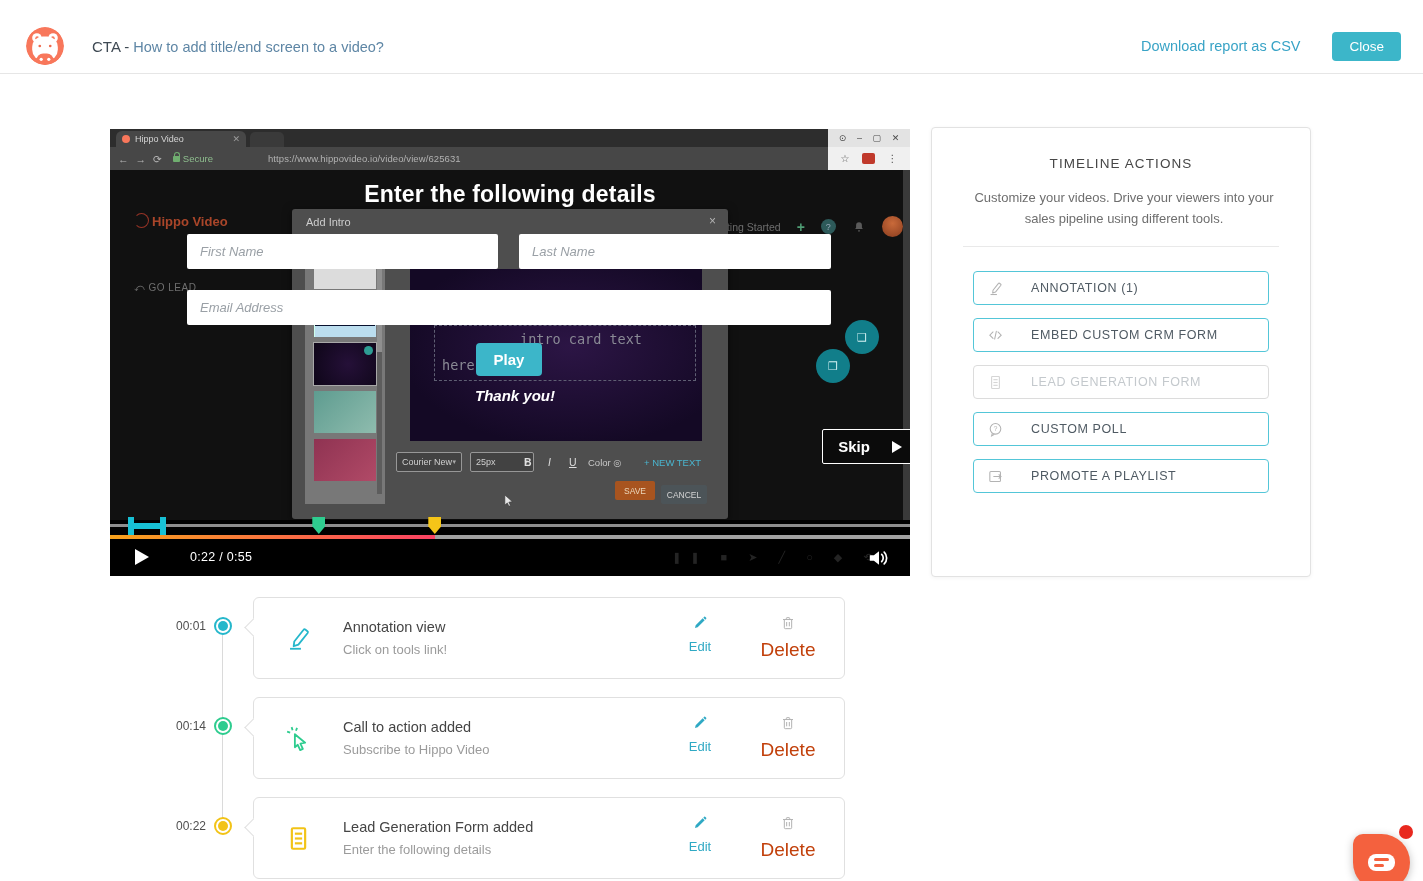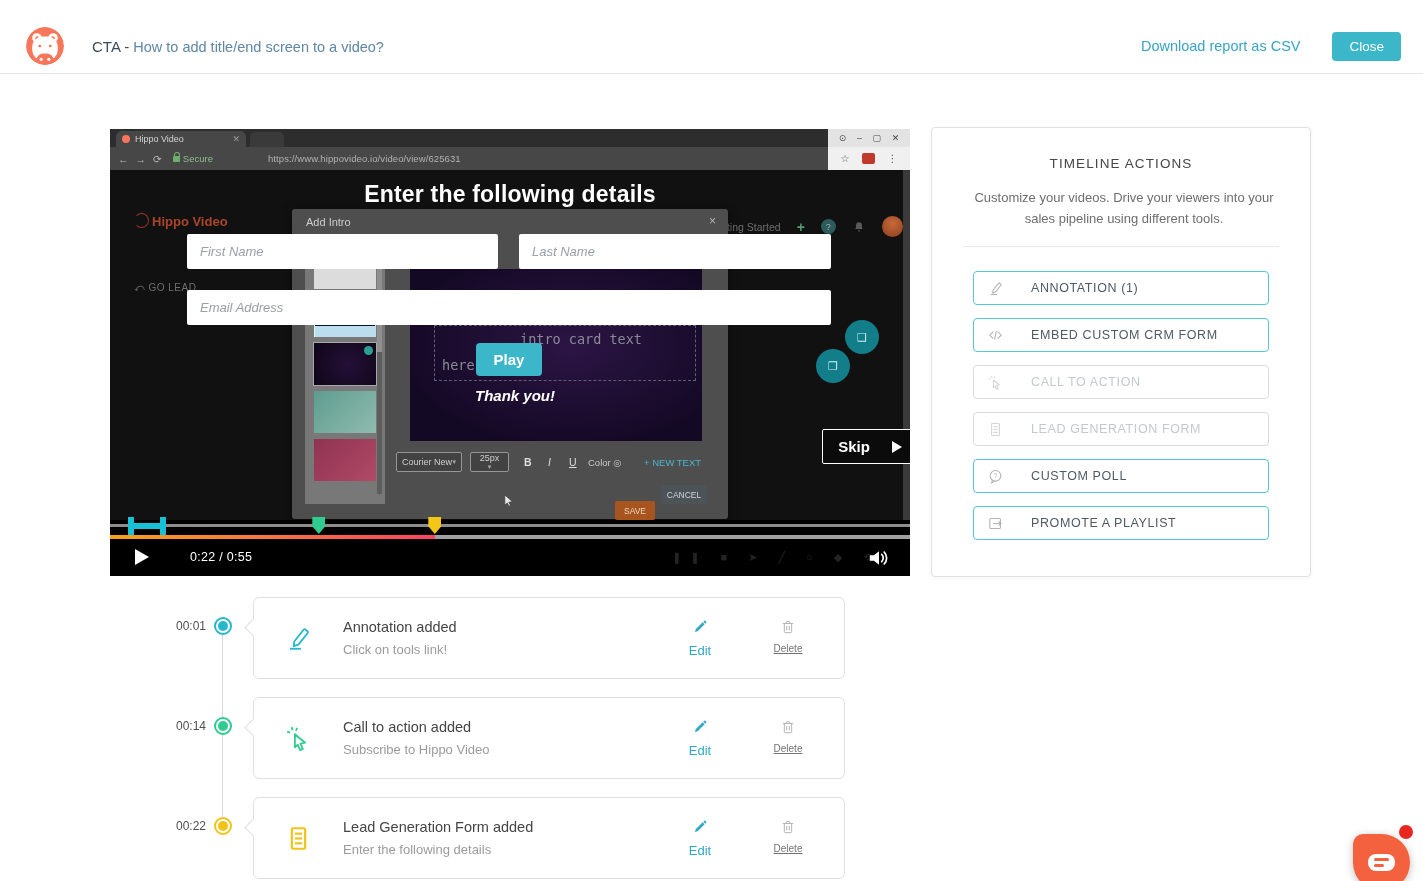--- a/index.html
+++ b/index.html
@@ -80,21 +80,21 @@
             background:radial-gradient(ellipse at 55% 45%, #2c1545 0%, #140925 75%); }
   .dashed-box { position:absolute; left:24px; top:56px; width:262px; height:56px; border:1px dashed #5f5f73; }
   .cv-t1 { position:absolute; left:110px; top:62px; font-family:"DejaVu Sans Mono",monospace; font-size:13.5px; color:#8a8a95; }
   .cv-t2 { position:absolute; left:32px; top:88px; font-family:"DejaVu Sans Mono",monospace; font-size:13.5px; color:#8a8a95; }
   .dd { position:absolute; height:20px; border:1px solid #979797; background:#424242; color:#cfcfcf;
         font-size:9px; display:flex; align-items:center; justify-content:space-between; padding:0 5px; border-radius:2px; }
   .dd .caret { font-size:7px; color:#aaa; }
   .fmt { position:absolute; font-size:10.5px; color:#dedede; top:247px; }
   .dlg-color { position:absolute; top:248px; left:296px; font-size:9.5px; color:#c9c9c9; }
   .dlg-newtext { position:absolute; top:248px; left:352px; font-size:9.5px; color:#4ab5cf; }
-  .dlg-save { position:absolute; left:323px; top:292px; width:40px; height:19px; background:#a8541f;
+  .dlg-save { position:absolute; left:323px; top:272px; width:40px; height:19px; background:#a8541f;
               color:#ecd8bd; font-size:8.5px; display:flex; align-items:center; justify-content:center; border-radius:2px; }
   .dlg-cancel { position:absolute; left:369px; top:276px; width:46px; height:19px; background:#4c5458;
                 color:#d3d3d3; font-size:8.5px; display:flex; align-items:center; justify-content:center; border-radius:2px; }
   .cursor-gl { position:absolute; left:212px; top:284px; width:10px; height:13px; }
 
   
   .form-title { position:absolute; left:0; top:52px; width:800px; text-align:center; color:#fff;
                 font-size:23px; font-weight:bold; letter-spacing:.2px; z-index:5; }
   .ov-input { position:absolute; height:35px; background:#fff; border:none; border-radius:2px;
               padding:0 13px; font-size:13px; color:#333; z-index:5; font-family:inherit; }
@@ -162,21 +162,21 @@
   .ev-card:before { content:""; position:absolute; left:-7px; top:23px; width:12px; height:12px; background:#fff;
                     border-left:1px solid #e0e0e0; border-bottom:1px solid #e0e0e0; transform:rotate(45deg); }
   .ev-ico { width:29px; height:29px; color:var(--c); margin-right:30px; flex:0 0 auto; }
   .ev-ico svg { width:100%; height:100%; display:block; }
   .ev-text .t { font-size:14.5px; color:#454545; }
   .ev-text .s { font-size:13px; color:#9b9b9b; margin-top:7px; }
   .ev-actions { margin-left:auto; display:flex; gap:44px; padding-right:4px; }
   .act { display:flex; flex-direction:column; align-items:center; gap:8px; cursor:pointer; width:44px; }
   .act svg { width:16px; height:16px; }
   .act-edit { color:#2fa9c4; } .act-edit .lbl { font-size:13px; color:#2fa9c4; }
-  .act-del { color:#b2b2b2; } .act-del .lbl { font-size:10px; color:#737373;text-decoration:underline; }
+  .act-del { color:#b2b2b2; } .act-del .lbl { font-size:19px; color:#c2410c; }
 
   
   .chat { position:absolute; left:1353px; top:815px; width:57px; height:57px; background:#f4613e;
           border-radius:10px 50% 50% 50%; box-shadow:0 2px 8px rgba(0,0,0,.25); cursor:pointer;
           display:flex; align-items:center; justify-content:center; }
   .chat-glyph { width:27px; height:17px; background:#fff; border-radius:8px; position:relative; }
   .chat-glyph .bar { position:absolute; left:6px; height:3px; background:#f4613e; border-radius:2px; }
   .chat-glyph .b1 { top:4px; width:15px; } .chat-glyph .b2 { top:10px; width:10px; }
   .chat-dot { position:absolute; left:1399px; top:806px; width:14px; height:14px; border-radius:50%; background:#e8281e; }
 </style>
@@ -279,21 +279,21 @@
       </div>
       <div class="canvas">
         <div class="dashed-box"></div>
         <div class="cv-t1">intro card text</div>
         <div class="cv-t2">here</div>
       </div>
       <div class="dd" style="left:104px; top:243px; width:66px;">
         <span>Courier New</span>
           <span class="caret">▾</span>
       </div>
-      <div class="dd" style="left:178px; top:243px; width:39px;flex-direction:column;">
+      <div class="dd" style="left:178px; top:243px; width:64px;">
         <span>25px</span>
           <span class="caret">▾</span>
       </div>
       <span class="fmt" style="left:232px; font-weight:bold;">B</span>
       <span class="fmt" style="left:256px; font-style:italic;">I</span>
       <span class="fmt" style="left:277px; text-decoration:underline;">U</span>
       <span class="dlg-color">Color ◎</span>
       <span class="dlg-newtext">+ NEW TEXT</span>
       <span class="dlg-save">SAVE</span>
       <span class="dlg-cancel">CANCEL</span>
@@ -361,31 +361,20 @@
         <span class="ta-ico">
           <svg viewBox="0 0 24 24" fill="none" stroke="currentColor" stroke-width="1.5" stroke-linecap="round">
               <path d="M8.5 7 L4 11.5 L8.5 16"></path>
               <path d="M15.5 7 L20 11.5 L15.5 16"></path>
               <line x1="13.2" y1="6" x2="10.8" y2="17"></line>
             </svg>
         </span>
         <span class="ta-label">EMBED CUSTOM CRM FORM</span>
       </button>
 
-      <button class="ta-btn disabled">
-        <span class="ta-ico">
-          <svg viewBox="0 0 24 24" fill="none" stroke="currentColor" stroke-width="1.5" stroke-linejoin="round">
-              <path d="M9 8.5 L17.5 15.5 L13.6 16.2 L15.6 20.6 L13.4 21.6 L11.4 17.2 L9 19.2 Z"></path>
-              <line x1="6.3" y1="2.6" x2="7.1" y2="5.1"></line>
-              <line x1="2.6" y1="6.3" x2="5.1" y2="7.1"></line>
-              <line x1="10.8" y1="3.2" x2="9.9" y2="5.6"></line>
-            </svg>
-        </span>
-        <span class="ta-label">CALL TO ACTION</span>
-      </button>
 
       <button class="ta-btn disabled">
         <span class="ta-ico">
           <svg viewBox="0 0 24 24" fill="none" stroke="currentColor" stroke-width="1.6">
               <rect x="6.5" y="3.5" width="11" height="17" rx="1"></rect>
               <line x1="9" y1="8" x2="15" y2="8"></line>
               <line x1="9" y1="12" x2="15" y2="12"></line>
               <line x1="9" y1="16" x2="15" y2="16"></line>
             </svg>
         </span>
@@ -425,21 +414,21 @@
         <i></i>
       </div>
     <div class="ev-card">
       <span class="ev-ico">
         <svg viewBox="0 0 24 24" fill="none" stroke="currentColor" stroke-width="1.5" stroke-linejoin="round">
             <path d="M8.5 14.5 L16.2 4.8 a1 1 0 0 1 1.4-.2 l1.8 1.4 a1 1 0 0 1 .2 1.4 L11.9 17.1 l-3.9 1.3 z"></path>
             <line x1="5" y1="20.5" x2="14" y2="20.5"></line>
           </svg>
       </span>
       <div class="ev-text">
-        <div class="t">Annotation added</div>
+        <div class="t">Annotation view</div>
         <div class="s">Click on tools link!</div>
       </div>
       <div class="ev-actions">
         <div class="act act-edit">
           <svg viewBox="0 0 24 24" fill="currentColor">
               <path d="M4.5 19.5 l1-4 L16 5 l3 3 L8.5 18.5 z M17 4 l1.3-1.3 a1 1 0 0 1 1.4 0 l1.6 1.6 a1 1 0 0 1 0 1.4 L20 7 Z"></path>
             </svg>
           <span class="lbl">Edit</span>
         </div>
         <div class="act act-del">

